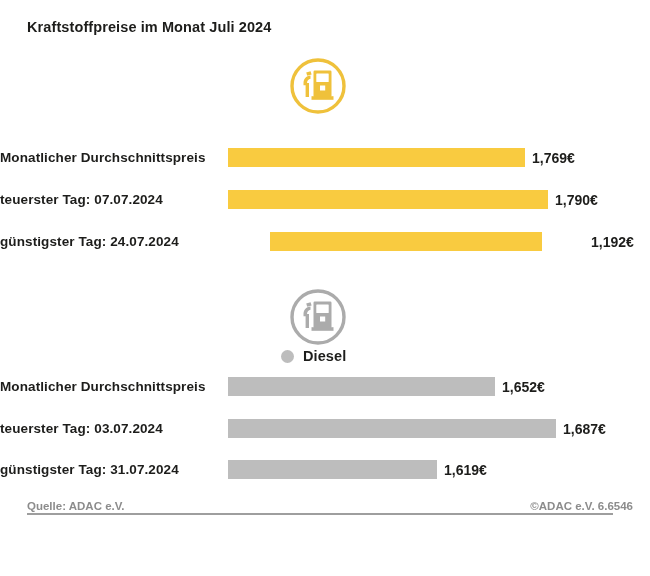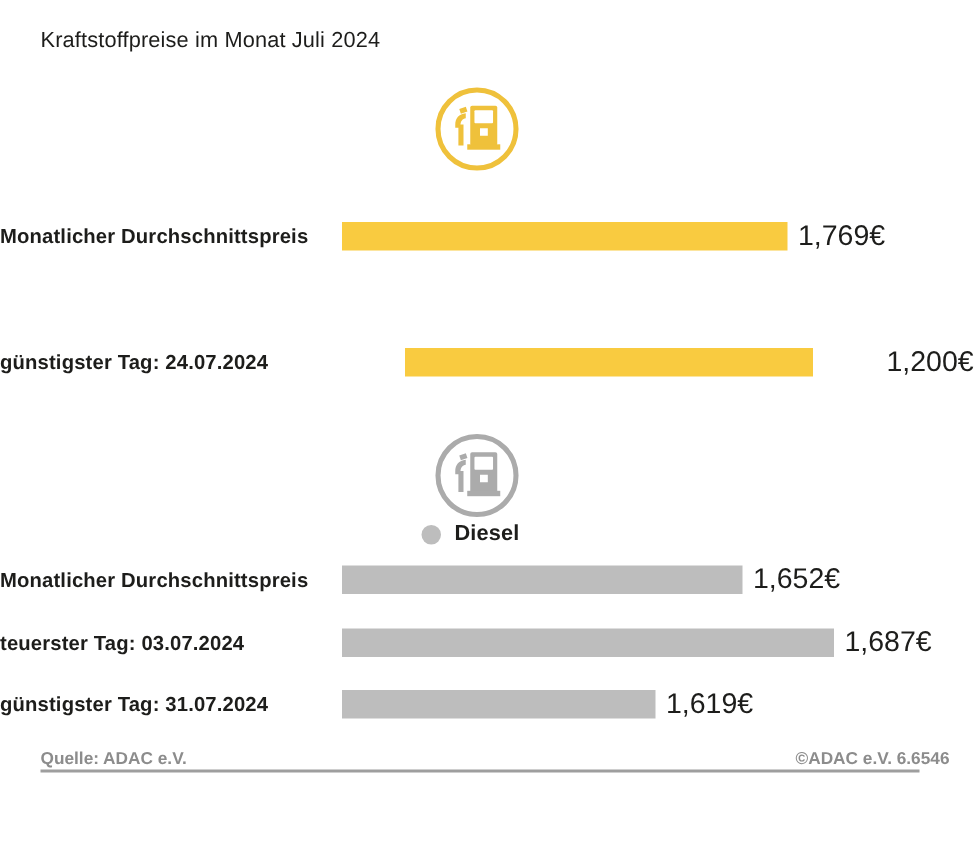--- a/index.html
+++ b/index.html
@@ -1,38 +1,38 @@
 <!DOCTYPE html>
 <html><head>
 <meta charset="utf-8">
 <style>
   html,body{margin:0;padding:0;background:#fff;}
   .canvas{
     position:relative;width:650px;height:576px;background:#ffffff;overflow:hidden;
     font-family:"Liberation Sans",sans-serif;color:#1D1D1B;
   }
   .title{
-    position:absolute;left:27px;top:19px;font-size:14.5px;font-weight:400;letter-spacing:.1px;
+    position:absolute;left:27px;top:19px;font-size:14.5px;font-weight:700;letter-spacing:.1px;
   }
   .icon-wrap{position:absolute;width:58px;height:58px;}
   .icon-wrap svg{display:block;width:58px;height:58px;}
   .legend{
     position:absolute;display:flex;align-items:center;gap:9px;
     font-weight:700;font-size:14.5px;letter-spacing:.1px;
   }
   .dot{width:13px;height:13px;border-radius:50%;flex:none;}
   .bar-row{
     position:absolute;left:0;right:0;height:19px;display:flex;align-items:center;
   }
   .bar-label{
     width:222px;flex:none;text-align:left;font-weight:700;font-size:13.5px;
     letter-spacing:.1px;white-space:nowrap;
   }
   .bar{height:19px;margin-left:6px;flex:none;}
-  .bar-value{margin-left:7px;font-weight:400;font-size:19px;white-space:nowrap;}
+  .bar-value{margin-left:7px;font-weight:700;font-size:14px;white-space:nowrap;}
   .divider{position:absolute;left:27px;top:513px;width:586px;height:2px;}
   .footer-text{position:absolute;top:500px;font-size:11.5px;font-weight:700;}
   .footer-src{left:27px;}
   .footer-copy{right:17px;}
 </style>
 </head>
 <body>
 
 <div class="canvas">
 
@@ -55,25 +55,30 @@
     <span class="dot" style="background: rgb(249, 203, 64);"></span>
     <span>Super E10</span>
   </div>
 
   <div class="bar-row" style="top:148px;">
     <div class="bar-label">Monatlicher Durchschnittspreis</div>
     <div class="bar" style="width: 297px; background: rgb(249, 203, 64);"></div>
     <span class="bar-value">1,769€</span>
   </div>
 
+  <div class="bar-row" style="top:190px;">
+    <div class="bar-label">teuerster Tag: 07.07.2024</div>
+    <div class="bar" style="width: 320px; background: rgb(249, 203, 64);"></div>
+    <span class="bar-value">1,790€</span>
+  </div>
 
   <div class="bar-row" style="top:232px;gap:42px;">
     <div class="bar-label">günstigster Tag: 24.07.2024</div>
     <div class="bar" style="width: 272px; background: rgb(249, 203, 64);"></div>
-    <span class="bar-value">1,200€</span>
+    <span class="bar-value">1,192€</span>
   </div>
 
   <div class="icon-wrap" style="left: 289px; top: 288px; color: rgb(171, 171, 171);">
     <svg viewBox="0 0 58 58" aria-hidden="true">
       <circle cx="29" cy="29" r="26" fill="none" stroke="currentColor" stroke-width="3.4"></circle>
       <rect x="24.5" y="13.5" width="18" height="26.5" rx="1.2" fill="currentColor"></rect>
       <rect x="27.3" y="16.5" width="12.4" height="8.6" rx="0.6" fill="#ffffff"></rect>
       <rect x="31" y="28.5" width="5.2" height="5" fill="#ffffff"></rect>
       <rect x="22.5" y="39.2" width="22" height="3.6" fill="currentColor"></rect>
       <rect x="16.6" y="26" width="3.4" height="14" fill="currentColor"></rect>

